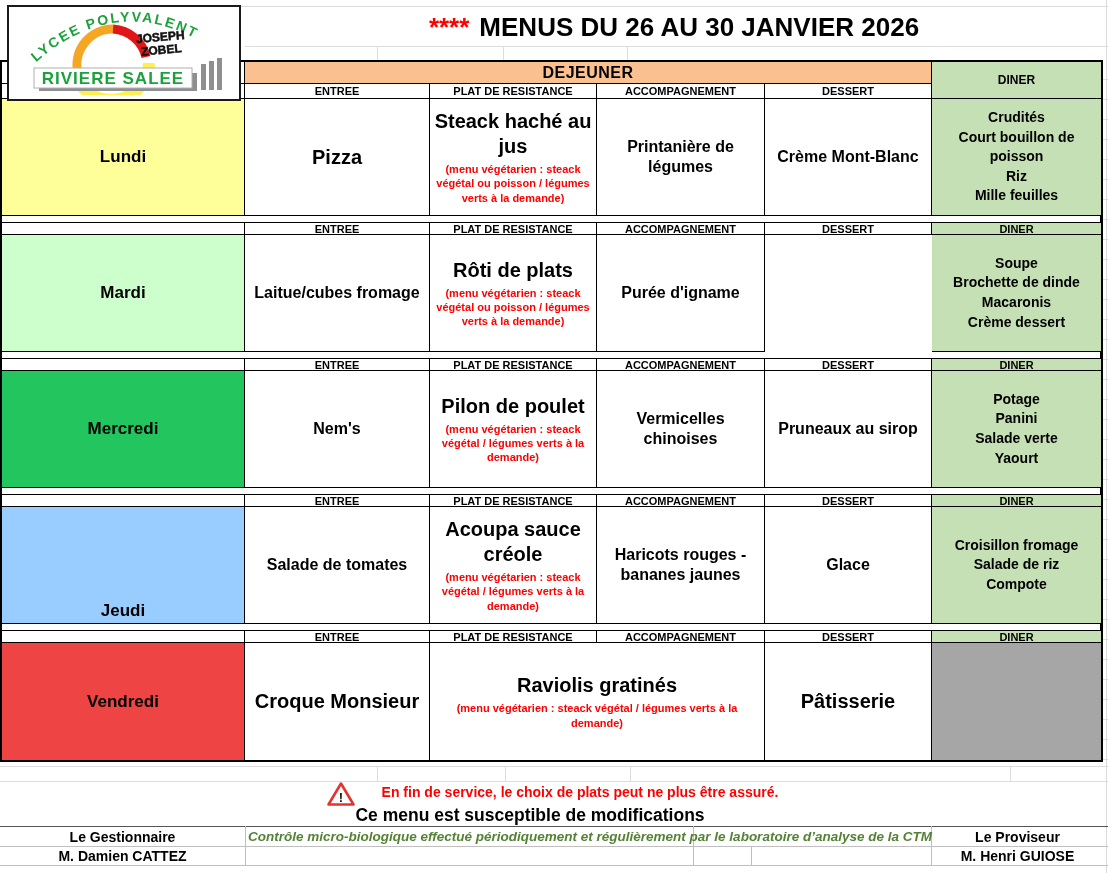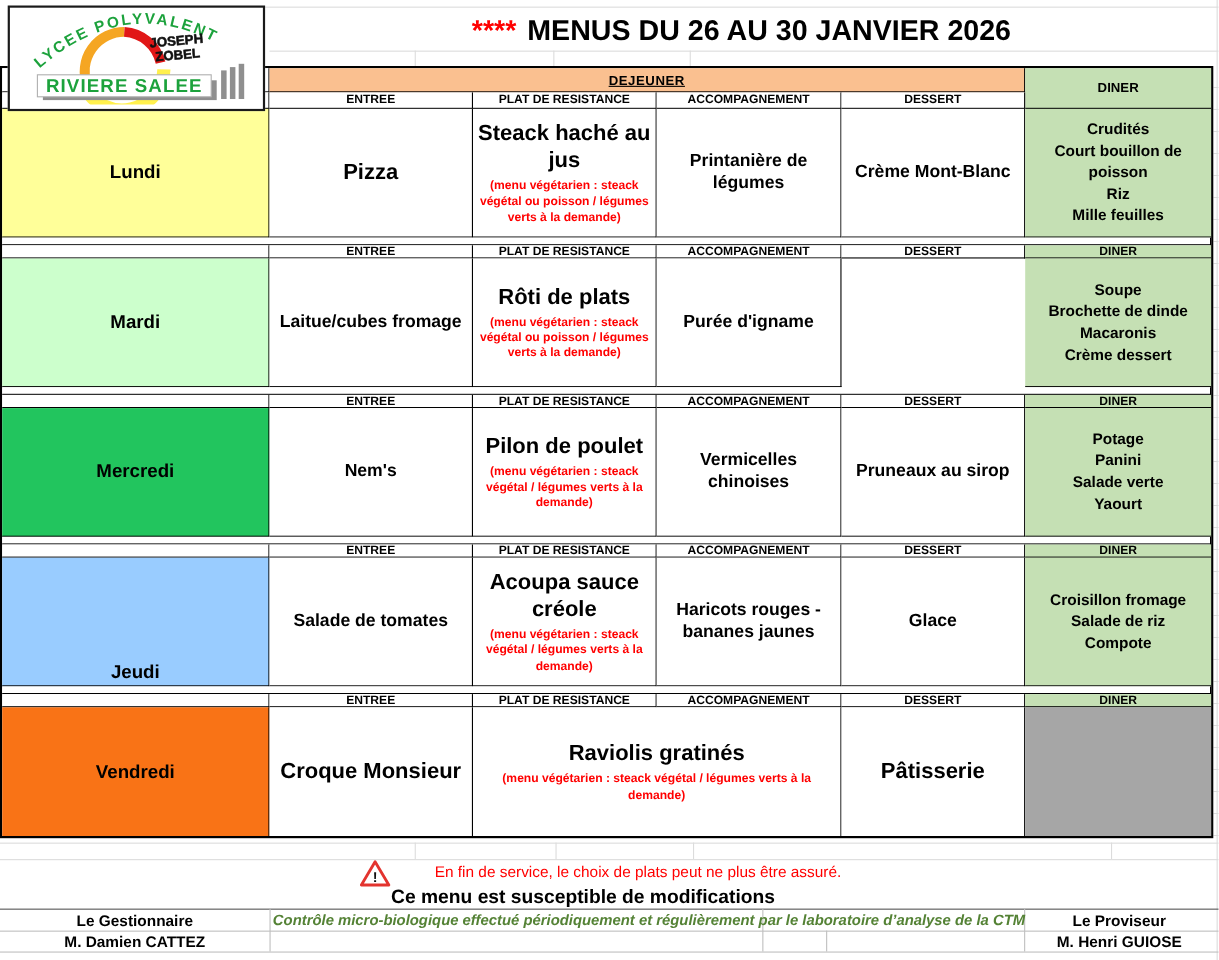--- a/index.html
+++ b/index.html
@@ -32,32 +32,32 @@
     border:2px solid #000;display:grid;
     grid-template-columns:243px 185px 167px 168px 167px 169px;
     grid-template-rows:22px 15px 117px 7px 12px 117px 7px 12px 117px 7px 12px 117px 7px 12px 117px;}
   .cell{border-right:1px solid #000;border-bottom:1px solid #000;
     display:flex;flex-direction:column;align-items:center;justify-content:center;
     text-align:center;padding:2px 3px;box-sizing:border-box;overflow:hidden;background:#fff;}
   .lc{border-right:none;}
   .lr{border-bottom:none;}
   .gap{grid-column:1/7;border-bottom:1px solid #000;background:#fff;}
   .hdr{font-size:11px;font-weight:bold;padding:0 2px;}
-  .banner-txt{font-size:12px;font-weight:bold;letter-spacing:.5px;text-decoration:underline;}
+  .banner-txt{font-size:16px;font-weight:bold;letter-spacing:.5px;}
   .diner-hdr-tall{font-size:12px;font-weight:bold;}
   .day-name{font-size:17px;font-weight:bold;}
   .dish{font-size:16px;font-weight:bold;line-height:1.25;}
   .dish-lg{font-size:20px;}
   .note{font-size:11px;font-weight:bold;line-height:1.3;margin-top:3px;}
   .diner-txt{font-size:14px;font-weight:bold;line-height:1.4;white-space:pre-line;}
 
   
   .abs{position:absolute;}
   #warning-row{left:345px;top:781px;width:470px;height:22px;text-align:center;
-    font-size:14px;font-weight:normal;line-height:22px;}
+    font-size:14px;font-weight:bold;line-height:22px;}
   #warning-icon{left:326px;top:781px;width:30px;height:26px;}
   #modif-line{left:245px;top:803px;width:570px;height:24px;text-align:center;
     font-size:17.5px;font-weight:bold;line-height:24px;}
   .sig-title{font-size:14px;font-weight:bold;text-align:center;line-height:19px;height:19px;}
   .sig-name{font-size:14px;font-weight:bold;text-align:center;line-height:18px;height:18px;}
   #control-text{left:245px;top:828px;width:690px;height:18px;text-align:center;
     font-size:13.5px;font-weight:bold;font-style:italic;line-height:18px;}
   #green-sliver{position:absolute;left:0;top:140px;width:3px;height:22px;background:#1e8449;}
 </style>
 </head>
@@ -303,21 +303,21 @@
     <div class="cell" style="grid-row:14;grid-column:4">
         <span class="hdr">ACCOMPAGNEMENT</span>
       </div>
     <div class="cell" style="grid-row:14;grid-column:5">
         <span class="hdr">DESSERT</span>
       </div>
     <div class="cell lc" style="grid-area: 14 / 6; background: rgb(197, 224, 180);">
         <span class="hdr">DINER</span>
       </div>
 
-    <div class="cell lr" style="grid-area: 15 / 1; background: #f97316;">
+    <div class="cell lr" style="grid-area: 15 / 1; background: #ef4444;">
         <span class="day-name">Vendredi</span>
       </div>
     <div class="cell lr" style="grid-row:15;grid-column:2">
         <span class="dish dish-lg">Croque Monsieur</span>
       </div>
     <div class="cell lr" style="grid-row:15;grid-column:3/5">
       <span class="dish dish-lg">Raviolis gratinés</span>
       <span class="note" style="color: rgb(255, 0, 0);">(menu végétarien : steack végétal / légumes verts à la demande)</span>
     </div>
     <div class="cell lr" style="grid-row:15;grid-column:5">

